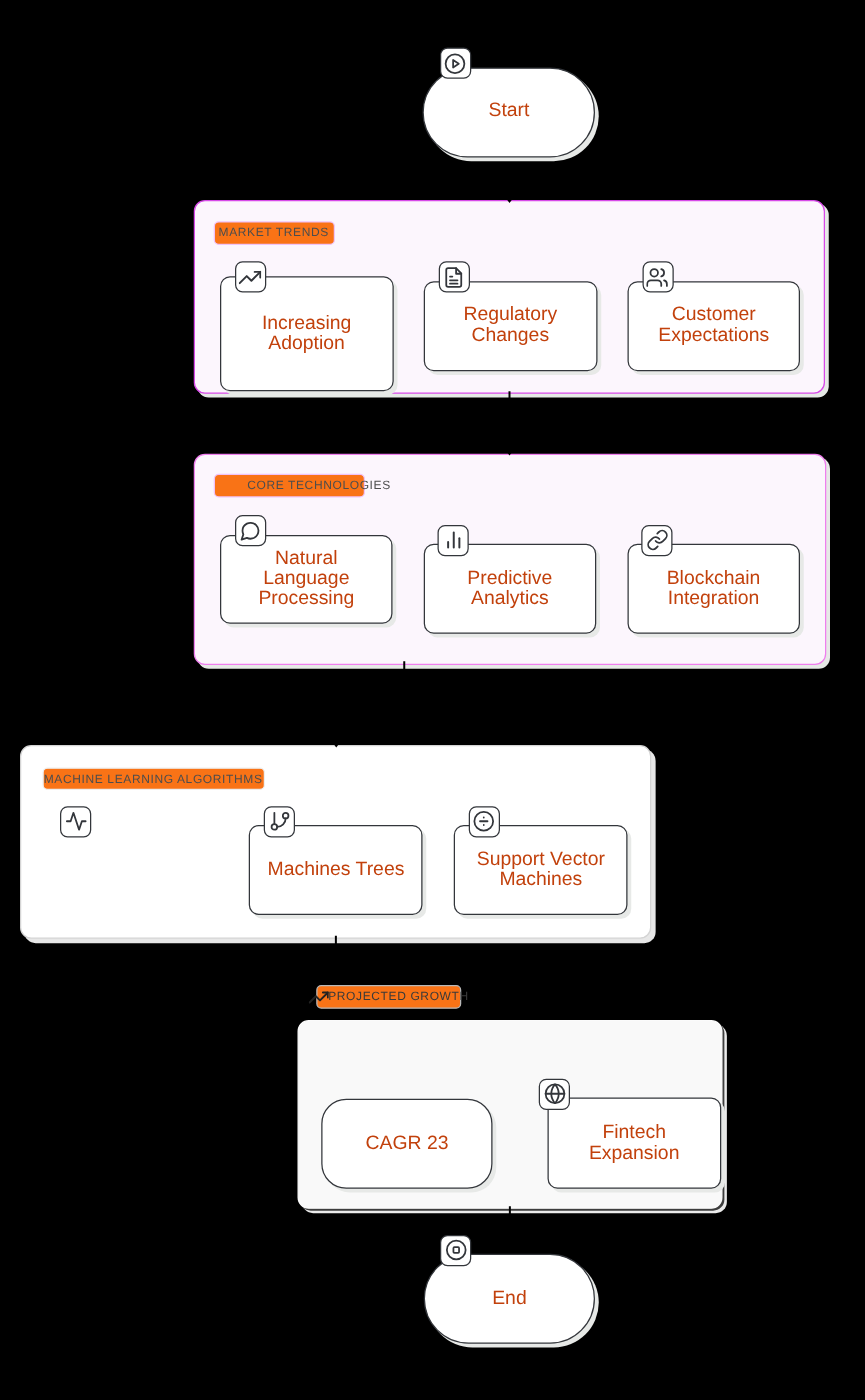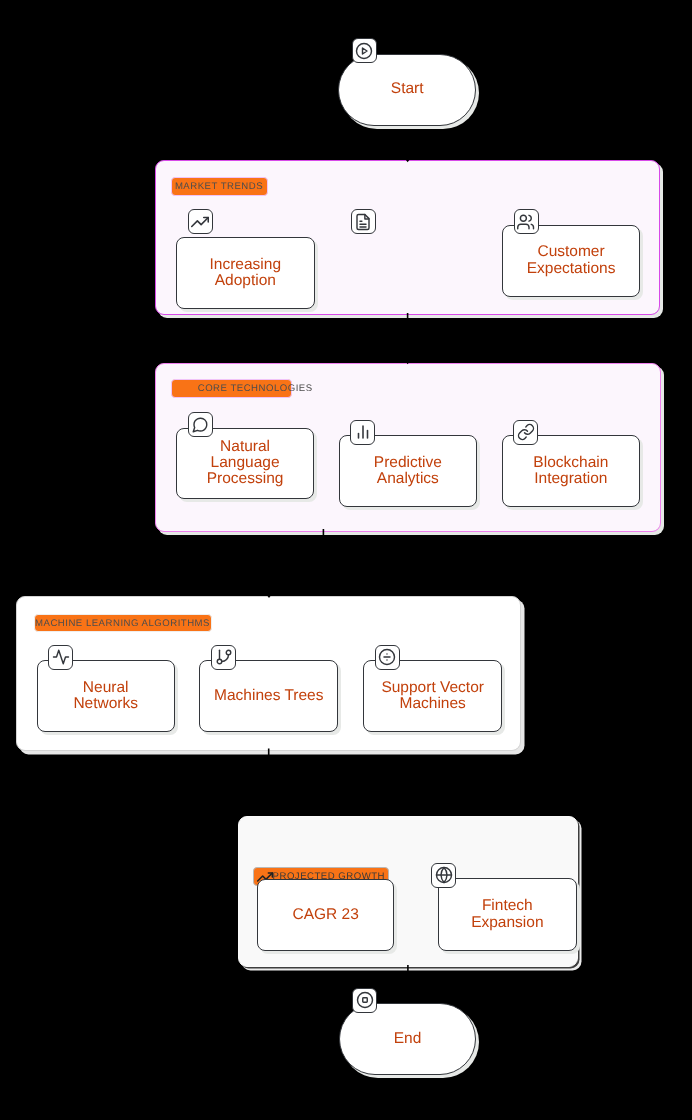--- a/index.html
+++ b/index.html
@@ -129,29 +129,32 @@
       <path d="M345.9,810 L354.9,810 L350.4,816 Z"></path>
       <path d="M403.4,999.3 L412.4,999.3 L407.9,1005.3 Z"></path>
     </g>
   </svg>
 
   <div class="cluster pink" style="left:155px;top:160px;width:505px;height:155px;"></div>
   <div class="clabel pink" style="left:170.5px;top:177px;width:97px;height:18.5px;">
     <span class="txt">MARKET TRENDS</span>
   </div>
 
-  <div class="node" style="left:175.8px;top:237px;width:139px;height:72px;">
+  <div class="node" style="left:175.8px;top:221px;width:139px;height:92px;">
     <span class="lbl">Increasing<br>Adoption</span>
   </div>
   <div class="badge" style="left:187.5px;top:209px;">
     <svg viewBox="0 0 24 24" fill="none" stroke="#33363b" stroke-width="2.1" stroke-linecap="round" stroke-linejoin="round">
         <use href="#i-trending-up"></use>
       </svg>
   </div>
 
+  <div class="node" style="left:339px;top:224.7px;width:138.5px;height:72px;">
+    <span class="lbl">Regulatory<br>Changes</span>
+  </div>
   <div class="badge" style="left:350.5px;top:209px;">
     <svg viewBox="0 0 24 24" fill="none" stroke="#33363b" stroke-width="1.9" stroke-linecap="round" stroke-linejoin="round">
         <use href="#i-file-text"></use>
       </svg>
   </div>
 
   <div class="node" style="left:501.8px;top:224.7px;width:138.5px;height:72px;">
     <span class="lbl">Customer<br>Expectations</span>
   </div>
   <div class="badge" style="left:513.5px;top:209px;">
@@ -190,23 +193,20 @@
     <svg viewBox="0 0 24 24" fill="none" stroke="#33363b" stroke-width="1.9" stroke-linecap="round" stroke-linejoin="round">
         <use href="#i-link"></use>
       </svg>
   </div>
 
   <div class="cluster plain" style="left:16.4px;top:596px;width:505px;height:154.5px;"></div>
   <div class="clabel plain" style="left:33.5px;top:613.8px;width:178px;height:18.5px;text-align:center;">
     <span class="txt">MACHINE LEARNING ALGORITHMS</span>
   </div>
 
-  <div class="node" style="left:36.7px;top:660.4px;width:138px;height:72px;">
-    <span class="lbl">Neural<br>Networks</span>
-  </div>
   <div class="badge" style="left:48.4px;top:644.7px;">
     <svg viewBox="0 0 24 24" fill="none" stroke="#33363b" stroke-width="1.9" stroke-linecap="round" stroke-linejoin="round">
         <use href="#i-activity"></use>
       </svg>
   </div>
 
   <div class="node" style="left:199.3px;top:660.3px;width:139px;height:72px;">
     <span class="lbl">Machines Trees</span>
   </div>
   <div class="badge" style="left:211px;top:644.6px;">
@@ -218,28 +218,28 @@
   <div class="node" style="left:363.2px;top:660.4px;width:139px;height:71.2px;">
     <span class="lbl">Support Vector<br>Machines</span>
   </div>
   <div class="badge" style="left:374.9px;top:644.7px;">
     <svg viewBox="0 0 24 24" fill="none" stroke="#33363b" stroke-width="1.9" stroke-linecap="round" stroke-linejoin="round">
         <use href="#i-circle-divide"></use>
       </svg>
   </div>
 
   <div class="cluster plaindark" style="left:237.5px;top:815.5px;width:340px;height:151.5px;"></div>
-  <div class="clabel plaindark" style="left:252.8px;top:867px;width:136px;height:19px;">
+  <div class="clabel plaindark" style="left:252.8px;top:788px;width:116px;height:19px;">
     <svg viewBox="0 0 24 24" fill="none" stroke="#222222" stroke-width="2.3" stroke-linecap="round" stroke-linejoin="round">
         <use href="#i-trending-up"></use>
       </svg>
     <span class="txt">PROJECTED GROWTH</span>
   </div>
 
-  <div class="node" style="left:256.8px;top:878.6px;width:137.7px;height:72.4px;">
+  <div class="node" style="left:256.8px;top:878.6px;width:137.7px;height:72.4px;border-radius:20px;">
     <span class="lbl">CAGR 23</span>
   </div>
 
   <div class="node" style="left:438px;top:878.4px;width:138.7px;height:72.4px;">
     <span class="lbl">Fintech<br>Expansion</span>
   </div>
   <div class="badge" style="left:431px;top:862.7px;">
     <svg viewBox="0 0 24 24" fill="none" stroke="#33363b" stroke-width="1.9" stroke-linecap="round" stroke-linejoin="round">
         <use href="#i-globe"></use>
       </svg>

